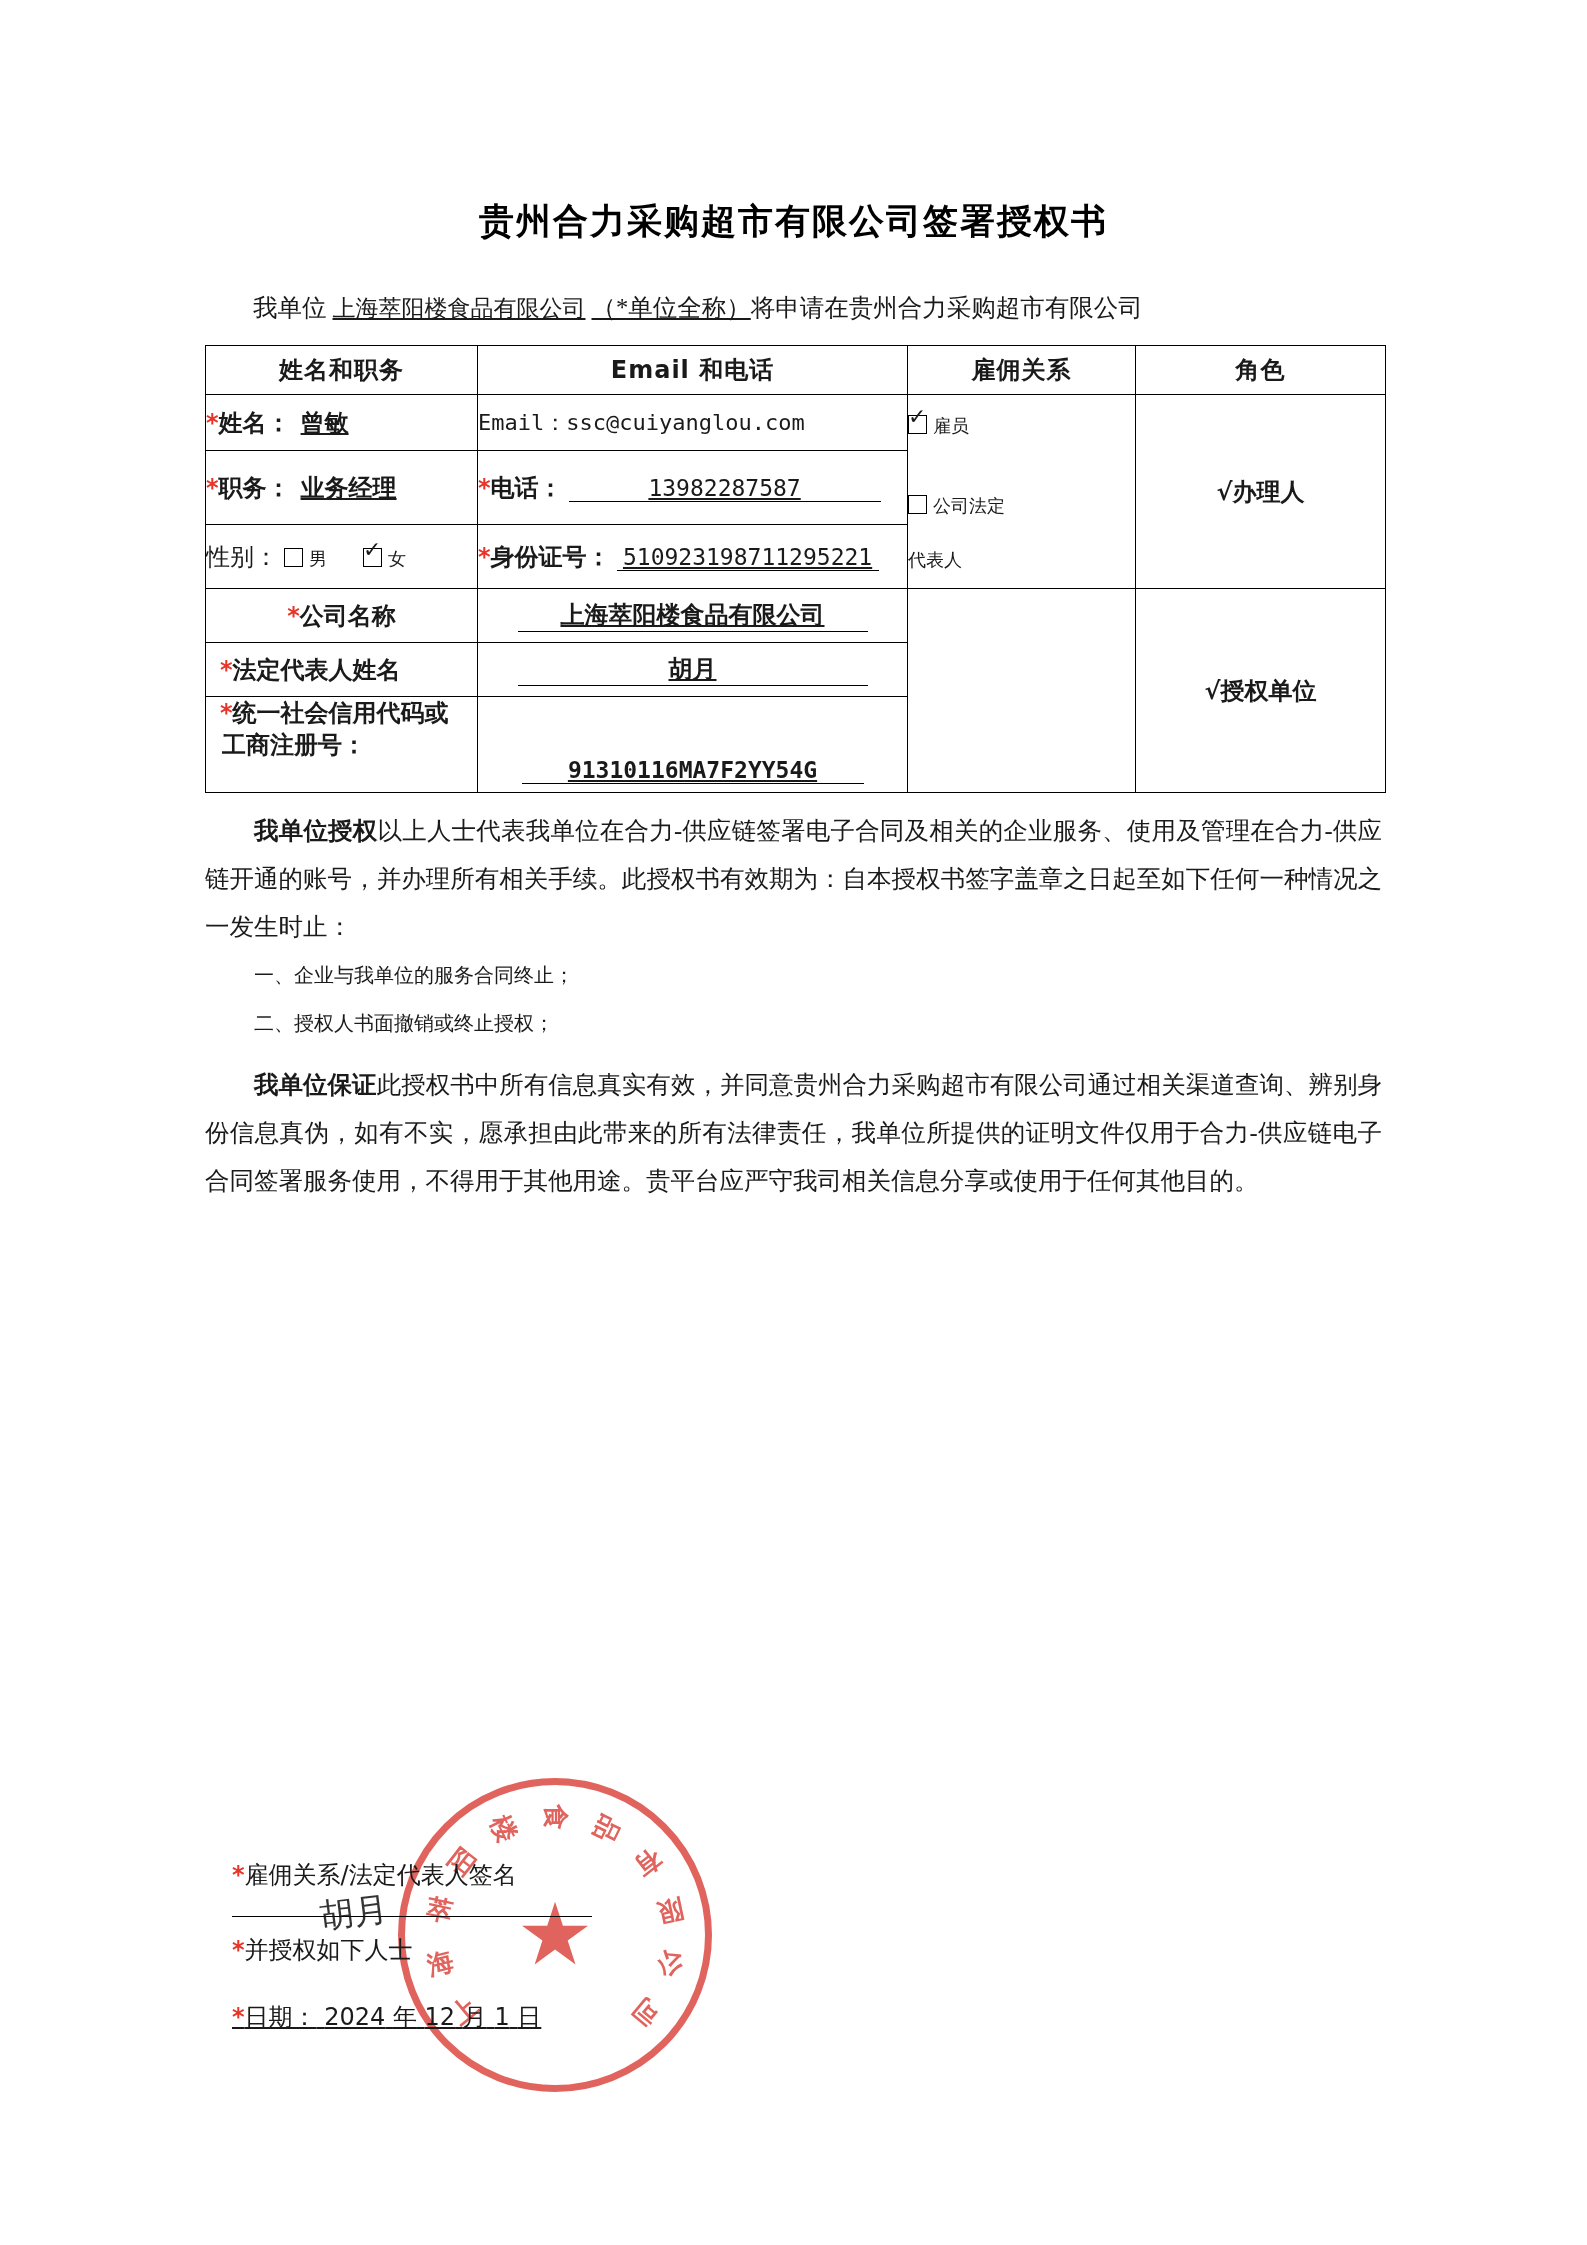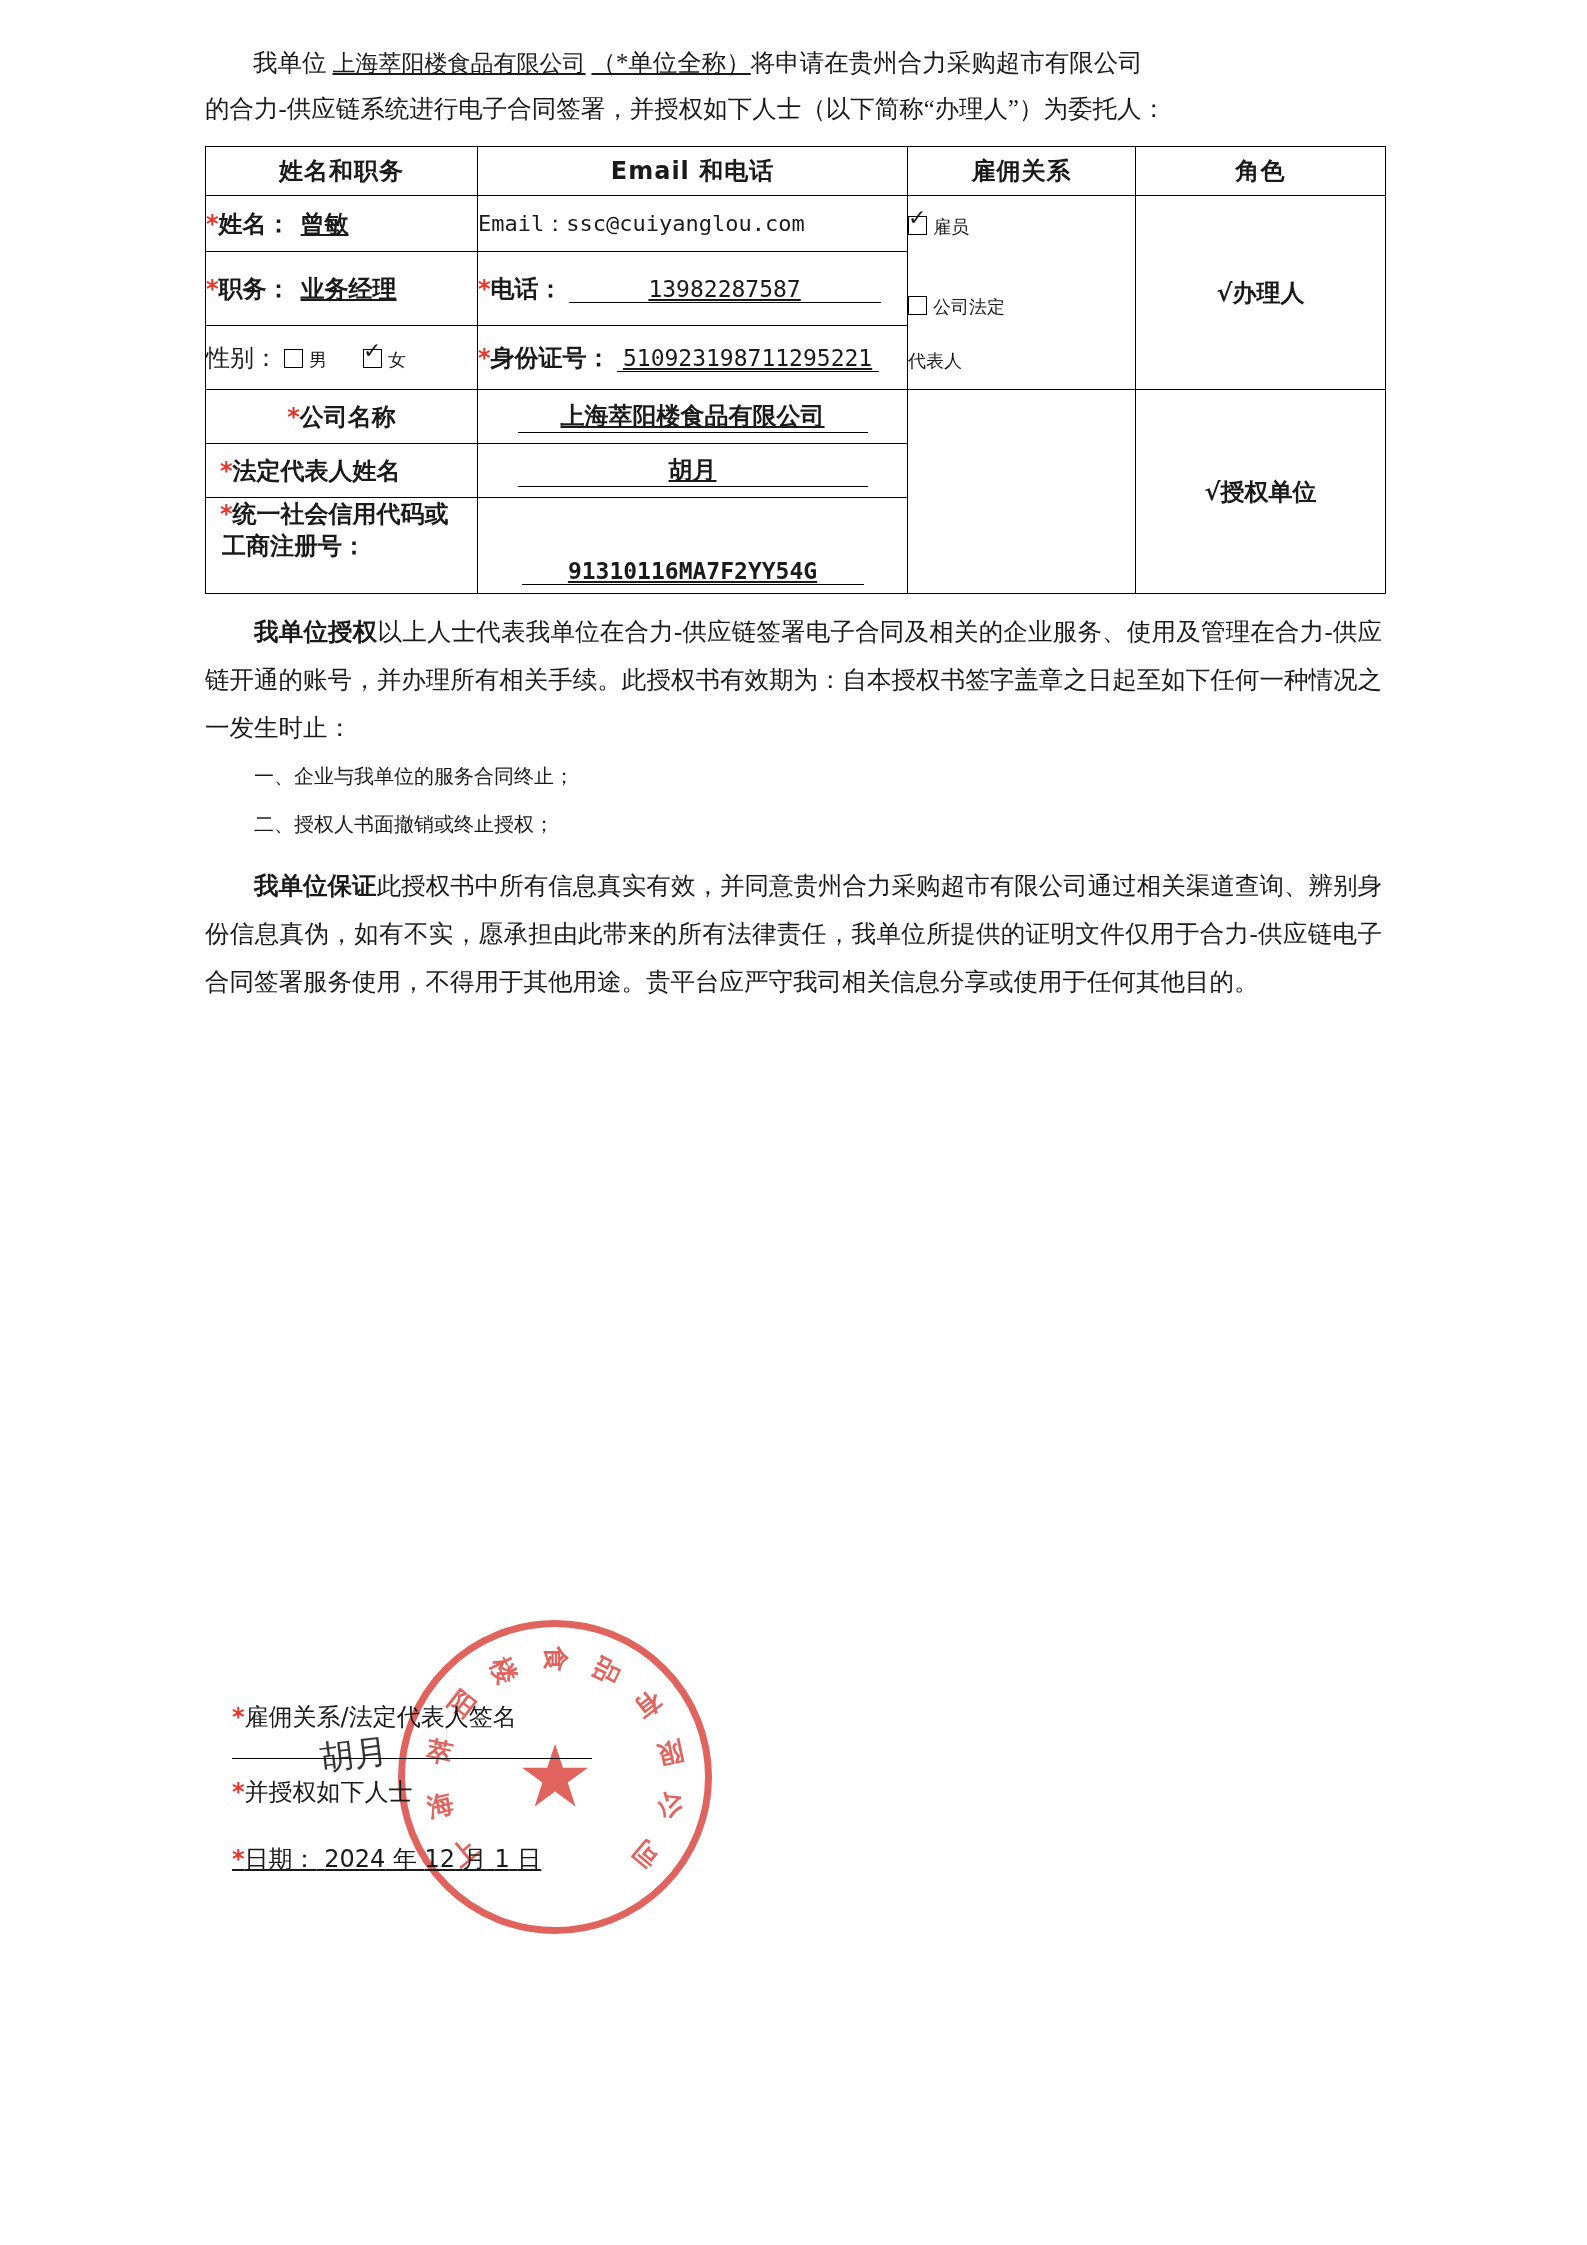--- a/index.html
+++ b/index.html
@@ -266,24 +266,24 @@
     font-size: 26px;
     color: #d6281f;
     transform-origin: 0 0;
   }
 </style>
 </head>
 <body>
 
 <div class="page">
 
+  <div class="doc-title">贵州合力采购超市有限公司签署授权书</div>
 
   <div class="intro">
     <span style="display:inline-block;width:48px;"></span><span>我单位</span><span class="u-line">上海萃阳楼食品有限公司</span><span class="u-plain">（*单位全称）</span><span>将申请在贵州合力采购超市有限公司</span><br>
-    <span>的合力-供应链系统进行电子合同签署，并授权如下人士（以下简称“办理人”）为委托人：</span>
   </div>
 
   <table class="main">
     <colgroup>
       <col style="width:272px">
       <col style="width:430px">
       <col style="width:228px">
       <col style="width:250px">
     </colgroup>
     <tbody>

